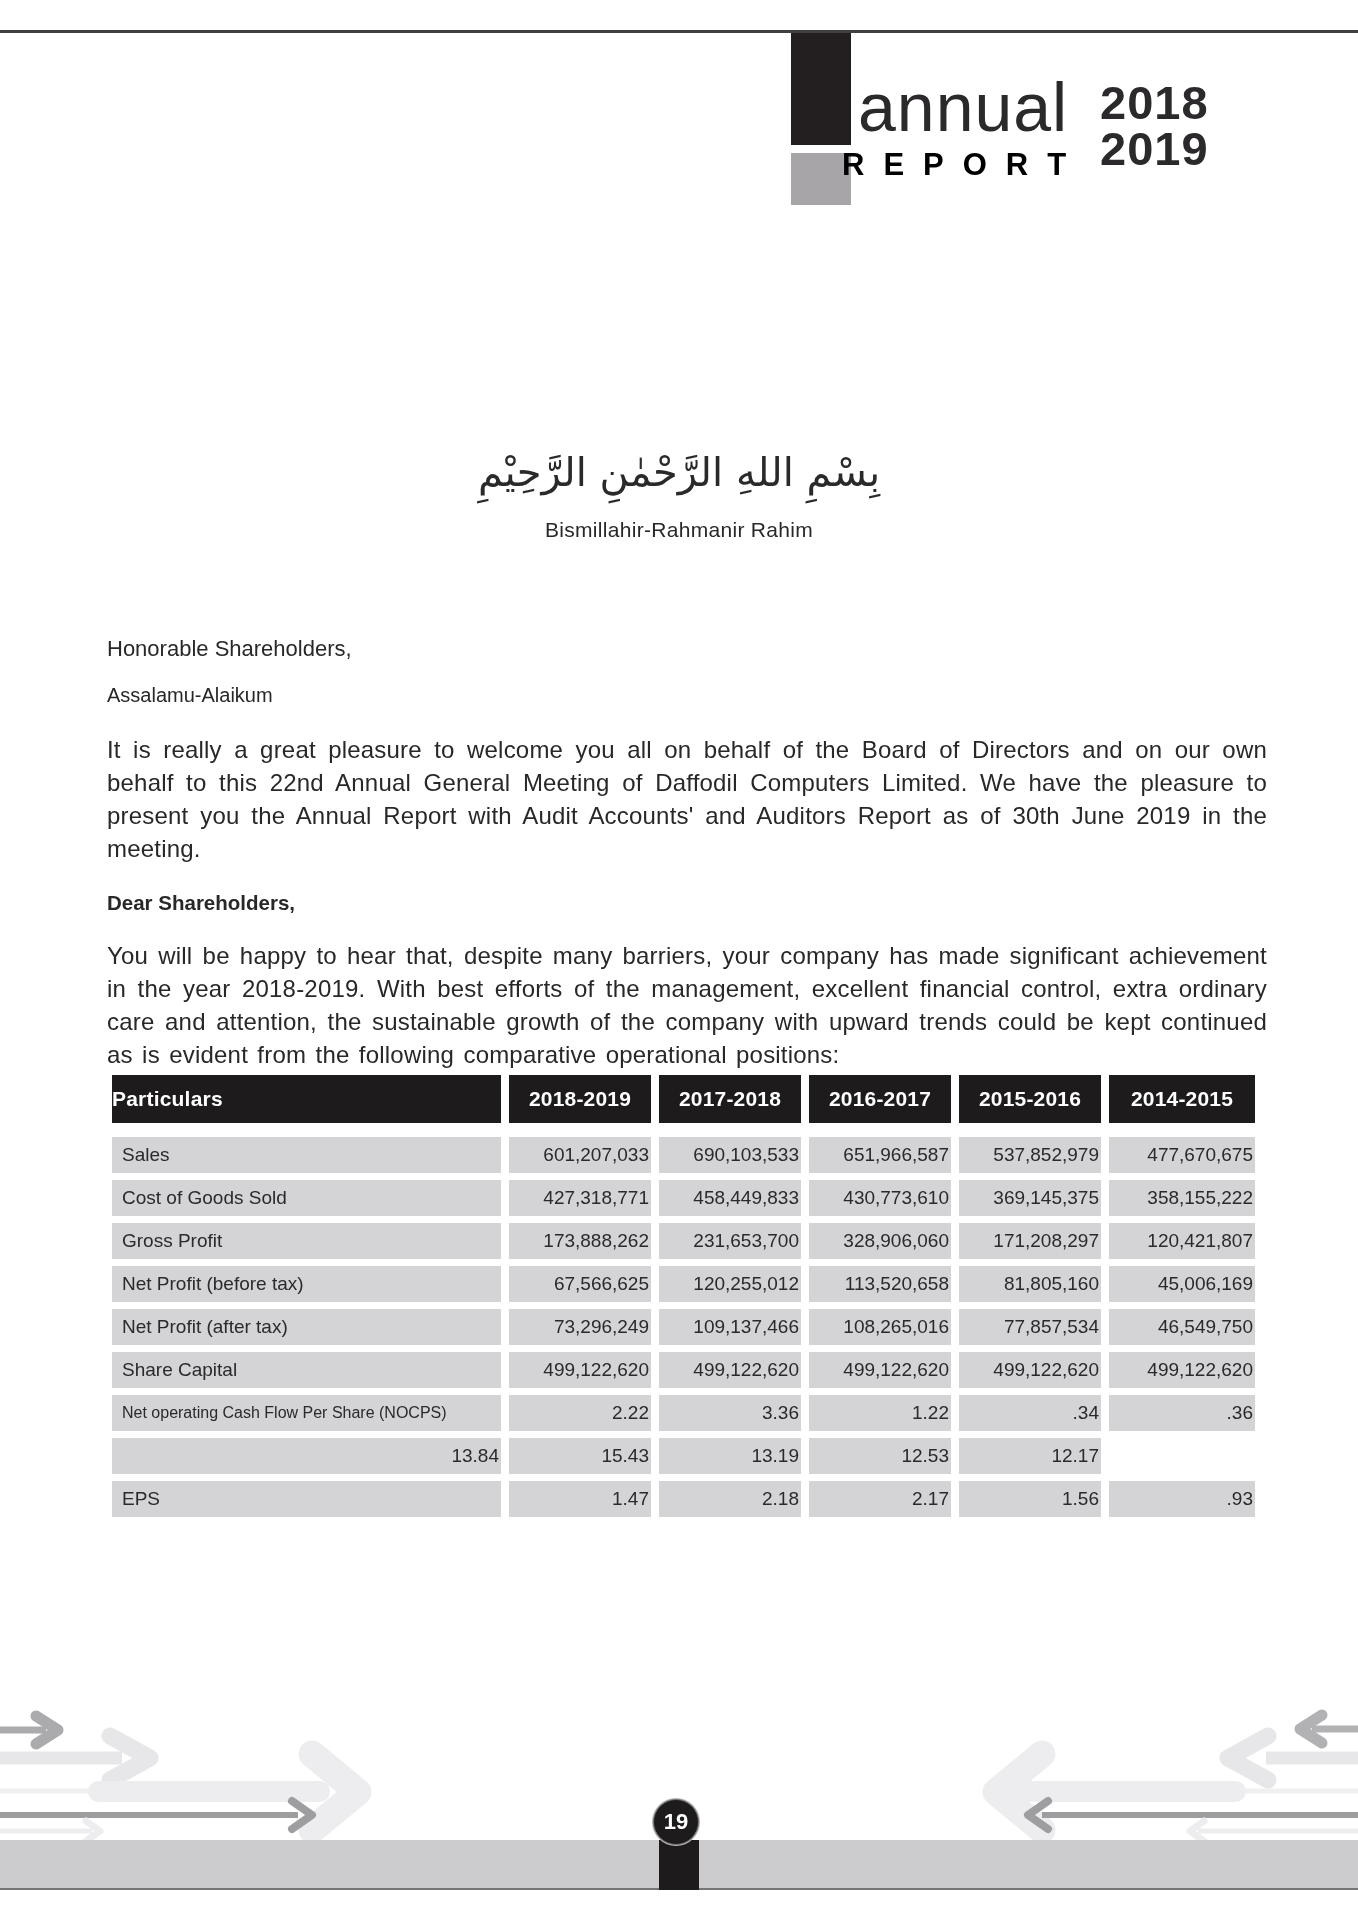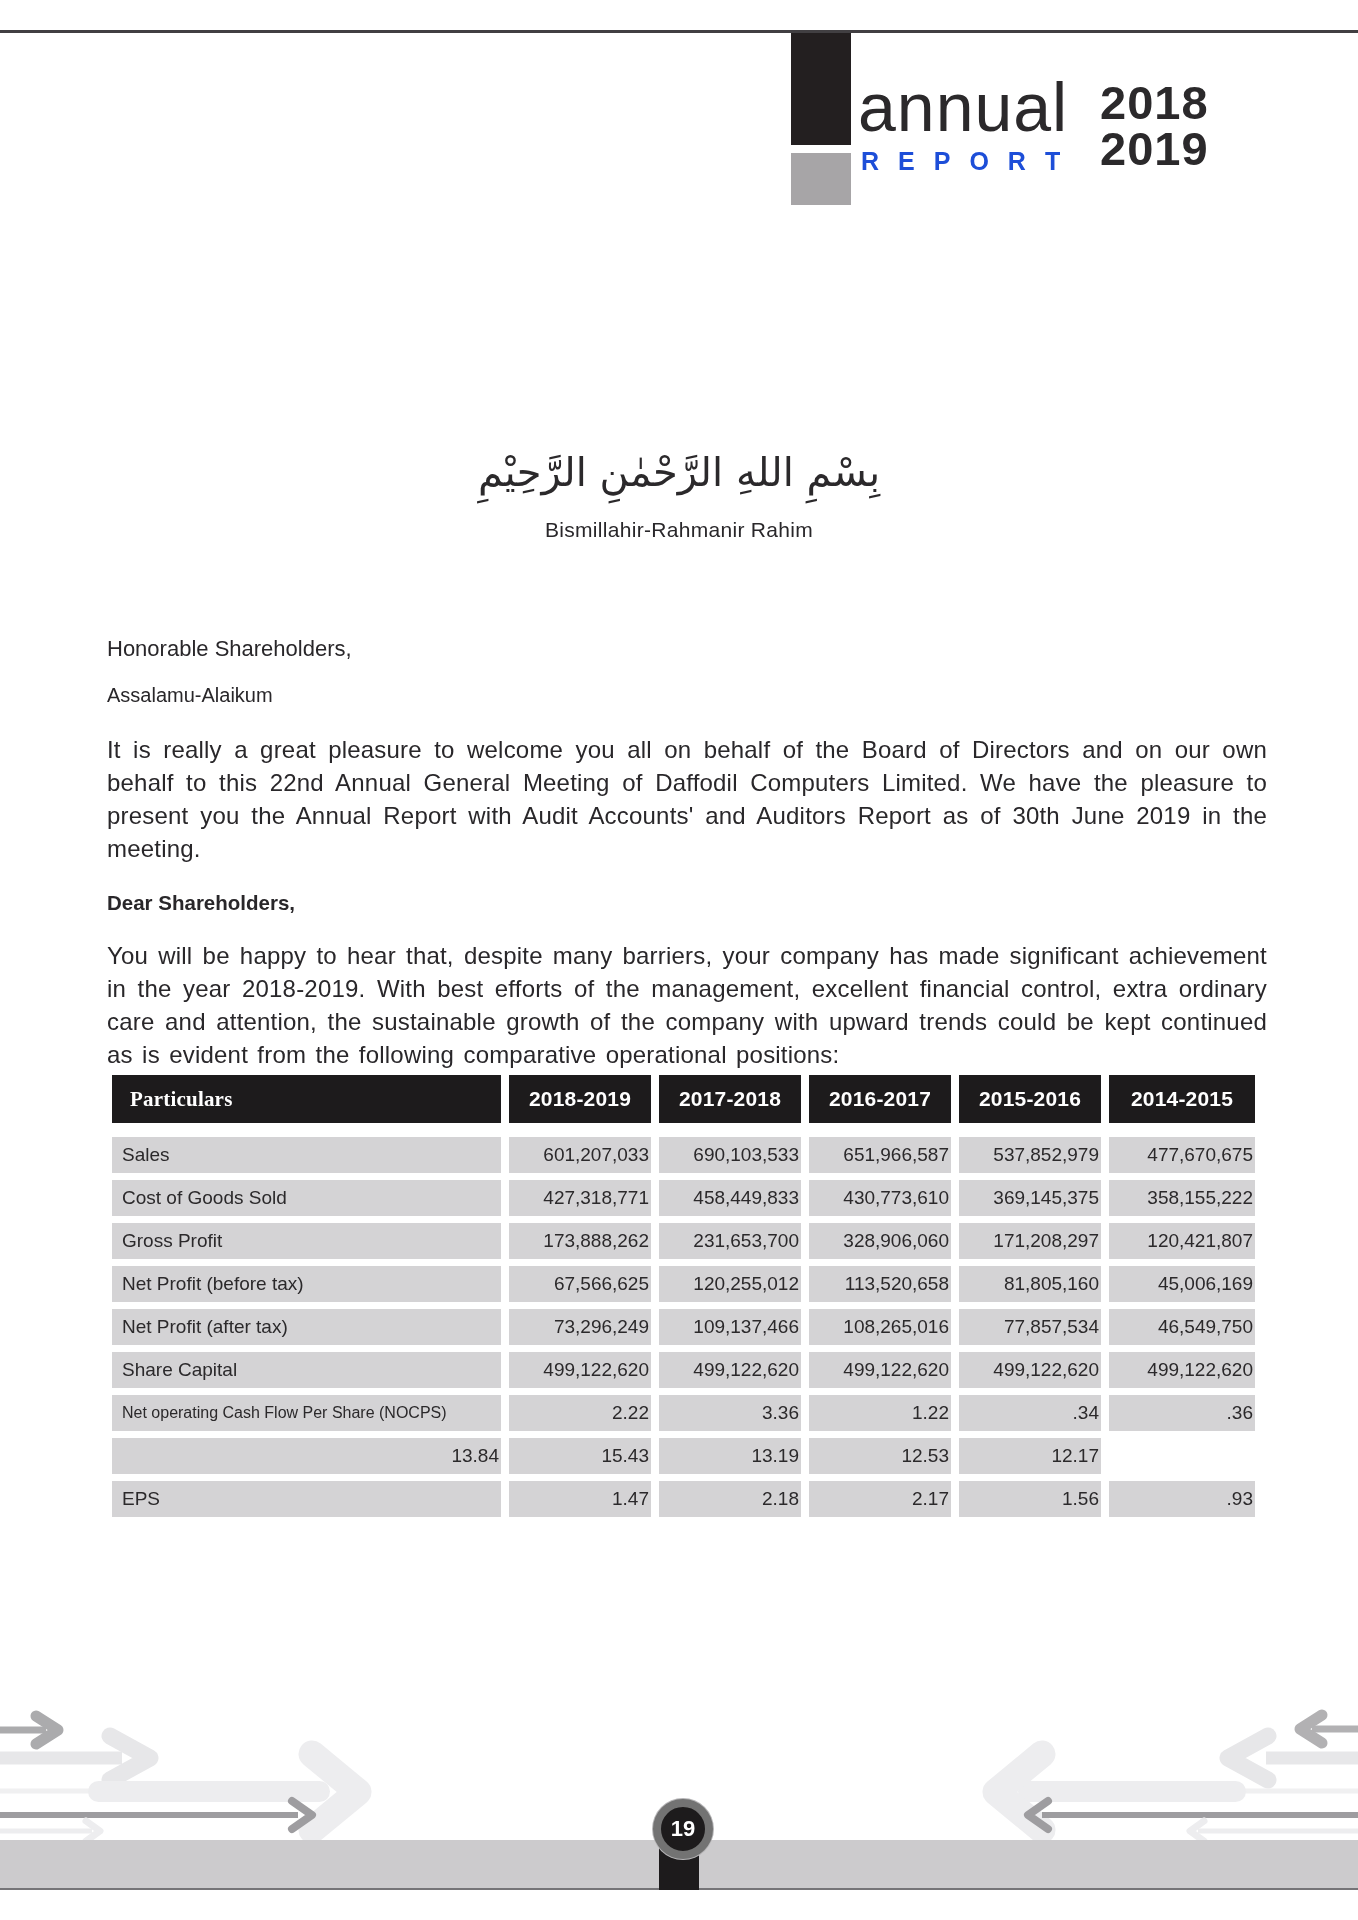--- a/index.html
+++ b/index.html
@@ -11,22 +11,22 @@
   .top-rule{position:absolute;left:0;top:30px;width:1358px;height:3px;background:#413f42;}
 
   
   .logo-black{position:absolute;left:791px;top:33px;width:60px;height:112px;background:#231f20;}
   .logo-gray{position:absolute;left:791px;top:153px;width:60px;height:52px;background:#a7a5a7;}
   .logo-annual{
     position:absolute;left:858px;top:68px;width:250px;height:80px;
     font-size:68px;line-height:78px;font-weight:400;color:#2b292b;letter-spacing:1px;
   }
   .logo-report{
-    position:absolute;left:861px;top:147px;font-size:25px;font-weight:700;
-    letter-spacing:19px;color:#1d4ed8;white-space:nowrap;
+    position:absolute;left:842px;top:147px;font-size:31px;font-weight:700;
+    letter-spacing:19px;color:#000000;white-space:nowrap;
   }
   .logo-years{position:absolute;left:1100px;top:80px;font-size:47px;line-height:46px;font-weight:800;color:#2b292b;letter-spacing:1px;}
 
   
   .title{
     position:absolute;left:0;top:300px;width:1358px;text-align:center;
     font-size:31px;font-weight:700;color:#262426;letter-spacing:.3px;
   }
   .calligraphy{
     position:absolute;left:0;top:442px;width:1358px;text-align:center;
@@ -45,37 +45,37 @@
   .subhead{font-size:20.5px;font-weight:700;margin:6px 0 24px 0;}
 
   
   .fin-table{position:absolute;left:112px;top:1075px;width:1143px;}
   .thead,.trow{display:grid;grid-template-columns:389px 142px 142px 142px 142px 146px;column-gap:8px;}
   .thead{margin-bottom:14px;}
   .hcell{
     background:#1d1b1c;color:#ffffff;font-weight:700;font-size:21px;height:48px;
     display:flex;align-items:center;justify-content:center;letter-spacing:.2px;
   }
-  .hcell.hlabel{justify-content:flex-start;padding-left:18px;font-family:Liberation Serif, serif;}
+  .hcell.hlabel{justify-content:flex-start;}
   .trow{margin-bottom:7px;}
   .cell{
     background:#d4d3d5;height:36px;font-size:19px;display:flex;align-items:center;color:#2b292b;
   }
   .cell.label{justify-content:flex-start;padding-left:10px;}
   .cell.num{justify-content:flex-end;padding-right:2px;}
   .cell.small{font-size:16px;}
   .cell.mid{font-size:18px;}
 
   
   .footer-art{position:absolute;left:0;top:1640px;width:1358px;height:200px;}
   .footer-bar{position:absolute;left:0;top:1840px;width:1358px;height:48px;background:#cccbcd;border-bottom:2px solid #757477;}
   .page-tab{position:absolute;left:659px;top:1840px;width:40px;height:50px;background:#1d1b1c;}
   .page-badge{
     position:absolute;left:653px;top:1799px;width:44px;height:44px;border-radius:50%;
-    background:#1d1b1c;border:8px solid #737373;box-shadow:0 0 0 1px #b7b6b8;
+    background:#1d1b1c;border:1px solid #737373;box-shadow:0 0 0 1px #b7b6b8;
     display:flex;align-items:center;justify-content:center;
     color:#ffffff;font-size:22px;font-weight:700;
   }
 </style>
 </head>
 <body>
 
 <div class="page">
 
   <div class="top-rule"></div>

